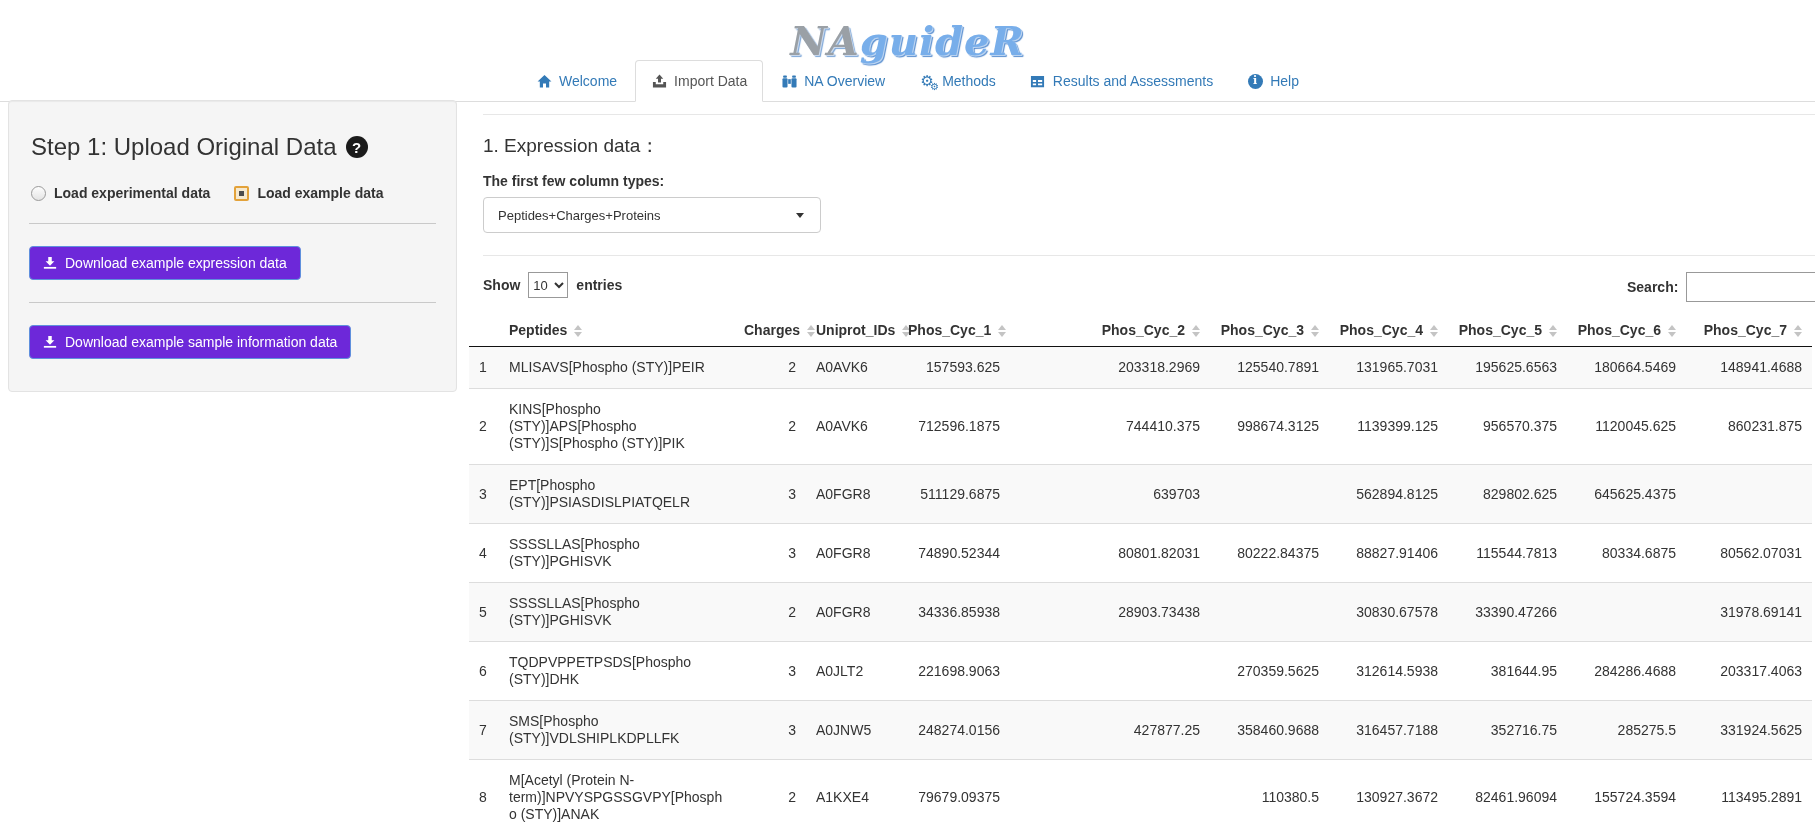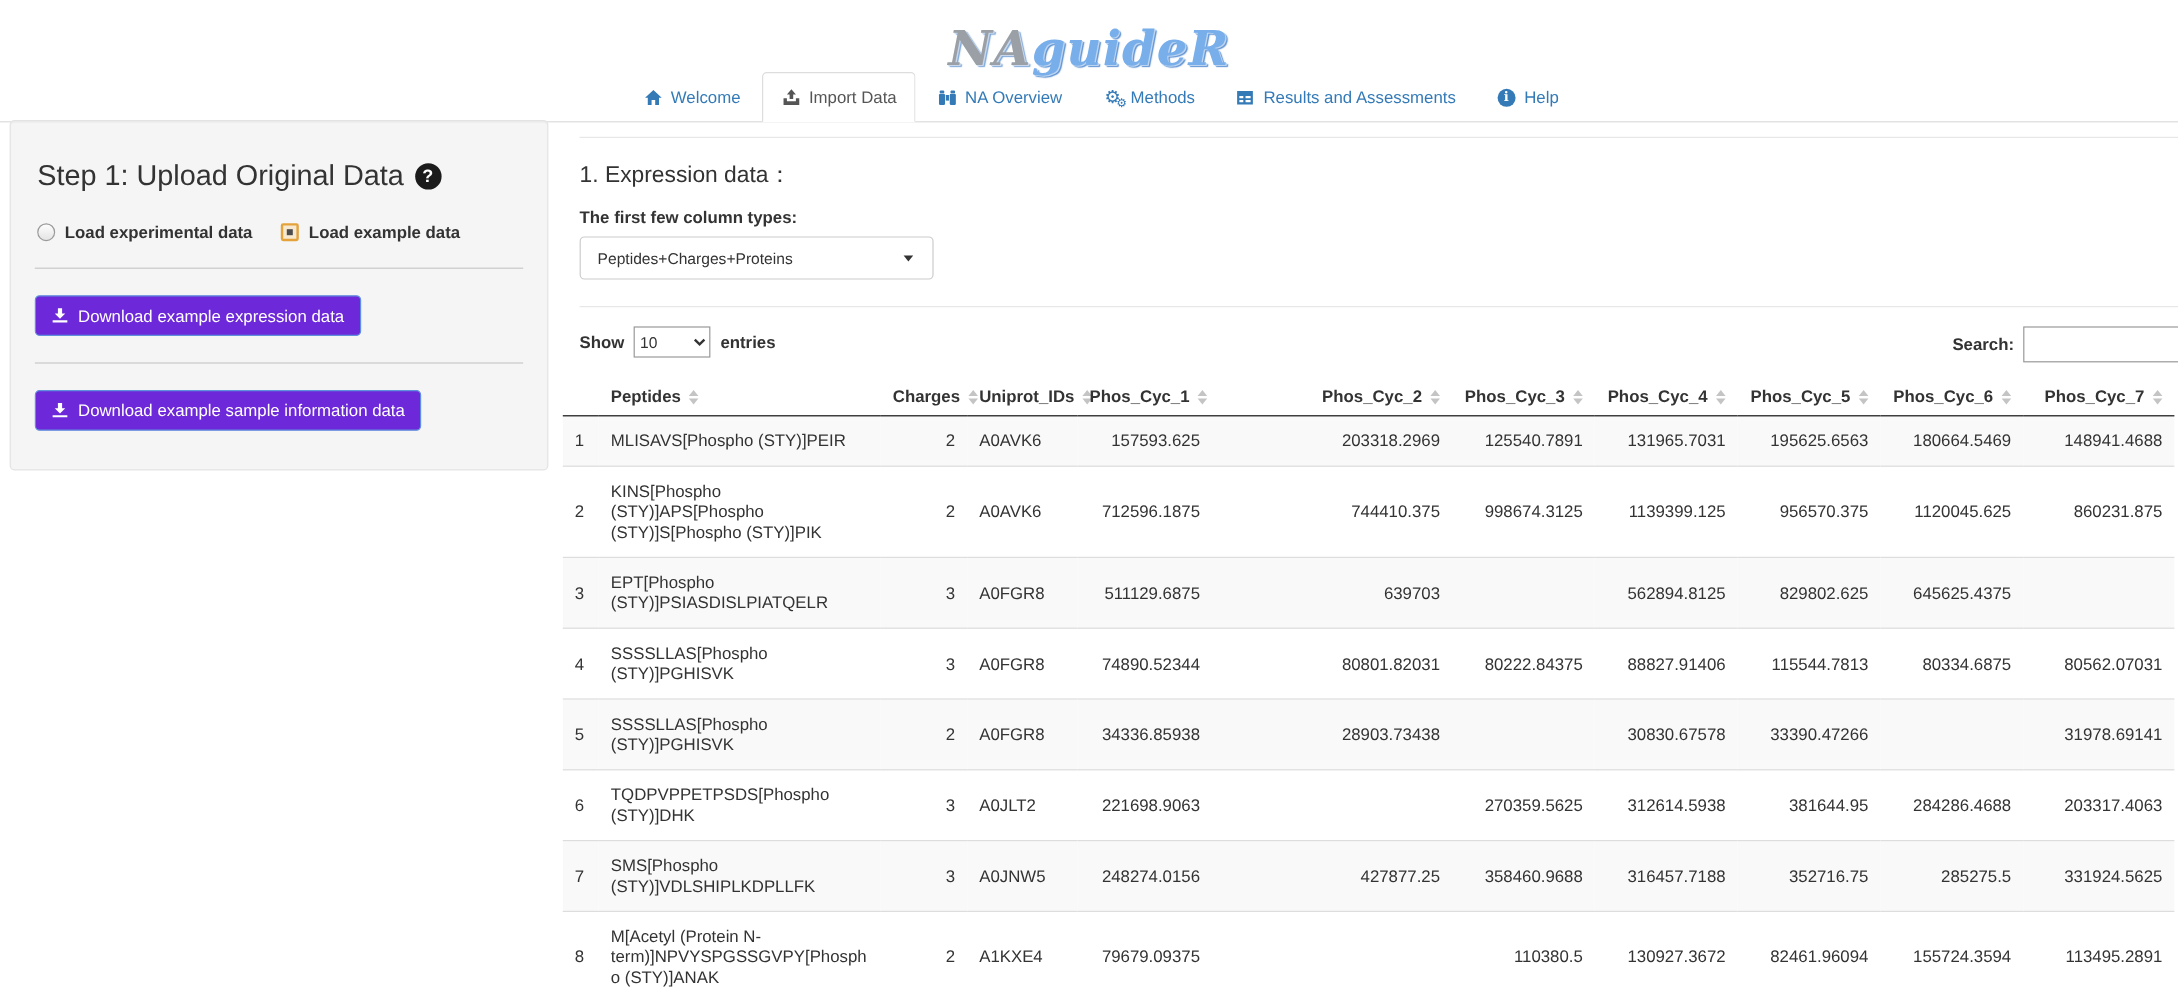--- a/index.html
+++ b/index.html
@@ -49,30 +49,30 @@
   .dl-btn { display:inline-flex; align-items:center; gap:8px; background:#6d28d9;
     border:1px solid #5f90dd; color:#fff; font-size:14px; padding:8px 13px;
     border-radius:4px; cursor:pointer; font-family:inherit; }
   .dl-btn svg { display:block; }
 
   
   .main { position:absolute; left:467px; top:100px; width:1360px; }
   .main .top-rule { border:none; border-top:1px solid #e7e7e7; margin:14px 0 0 16px; }
   .sec-title { font-size:19px; font-weight:400; color:#333; margin:18px 0 14px 16px; }
   .col-label { font-size:14px; font-weight:bold; color:#333; margin:0 0 8px 16px; }
-  .selectize { margin-left:16px; width:295px; height:36px; border:1px solid #ccc; border-radius:4px;
+  .selectize { margin-left:16px; width:338px; height:36px; border:1px solid #ccc; border-radius:4px;
     background:#fff; display:flex; align-items:center; padding:0 14px; font-size:13px; color:#333;
     position:relative; cursor:pointer; }
   .selectize .caret { position:absolute; right:16px; top:15px; width:0; height:0;
     border-left:4px solid transparent; border-right:4px solid transparent; border-top:5px solid #333; }
   .mid-rule { border:none; border-top:1px solid #e7e7e7; margin:22px 0 0 16px; }
 
   .dt-controls { position:relative; height:32px; margin:16px 0 10px 16px; font-size:14px; }
   .dt-length { display:flex; align-items:center; gap:8px; font-weight:bold; color:#333; }
-  .dt-length select { height:26px; width:64px; border:1px solid #999; background:#fff;
+  .dt-length select { height:26px; width:40px; border:1px solid #999; background:#fff;
     font-size:13px; font-family:inherit; color:#333; }
   .dt-search { position:absolute; left:1144px; top:0; display:flex; align-items:center; gap:8px;
     font-weight:bold; color:#333; }
   .dt-search input { width:170px; height:30px; border:1px solid #999; background:#fff;
     padding:0 6px; font-size:13px; font-family:inherit; }
 
   
   table.dt { border-collapse:collapse; table-layout:fixed; width:1343px; margin-left:2px;
     font-size:14px; color:#333; }
   table.dt th { font-weight:bold; padding:8px 10px; border-bottom:1px solid #111;

